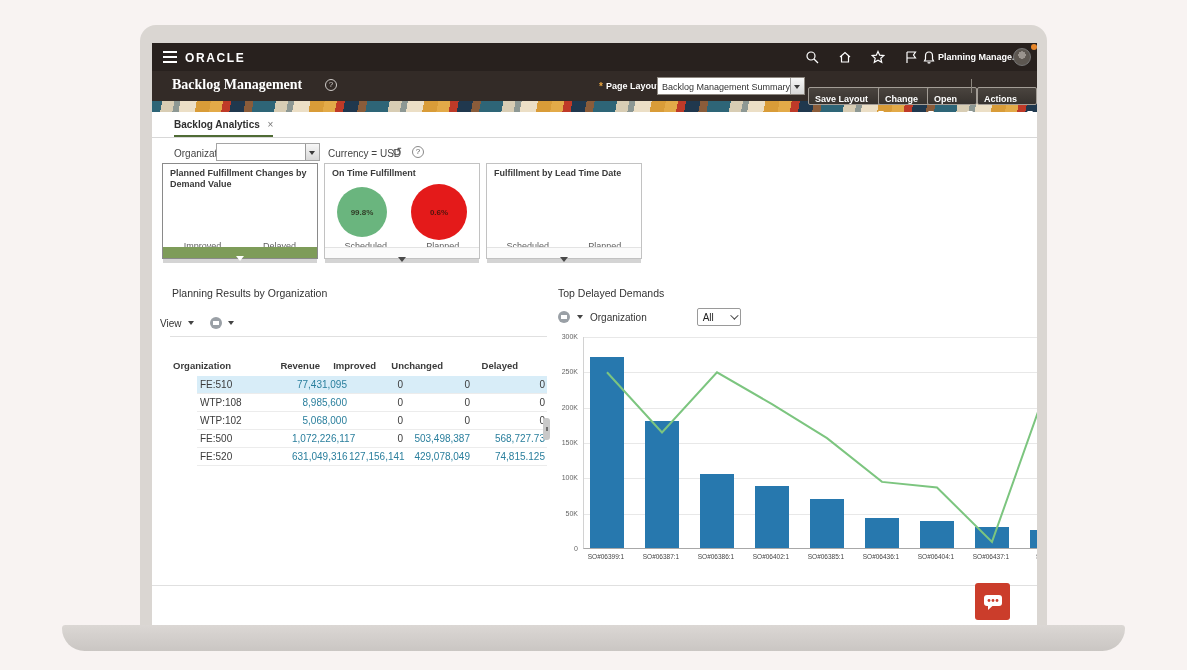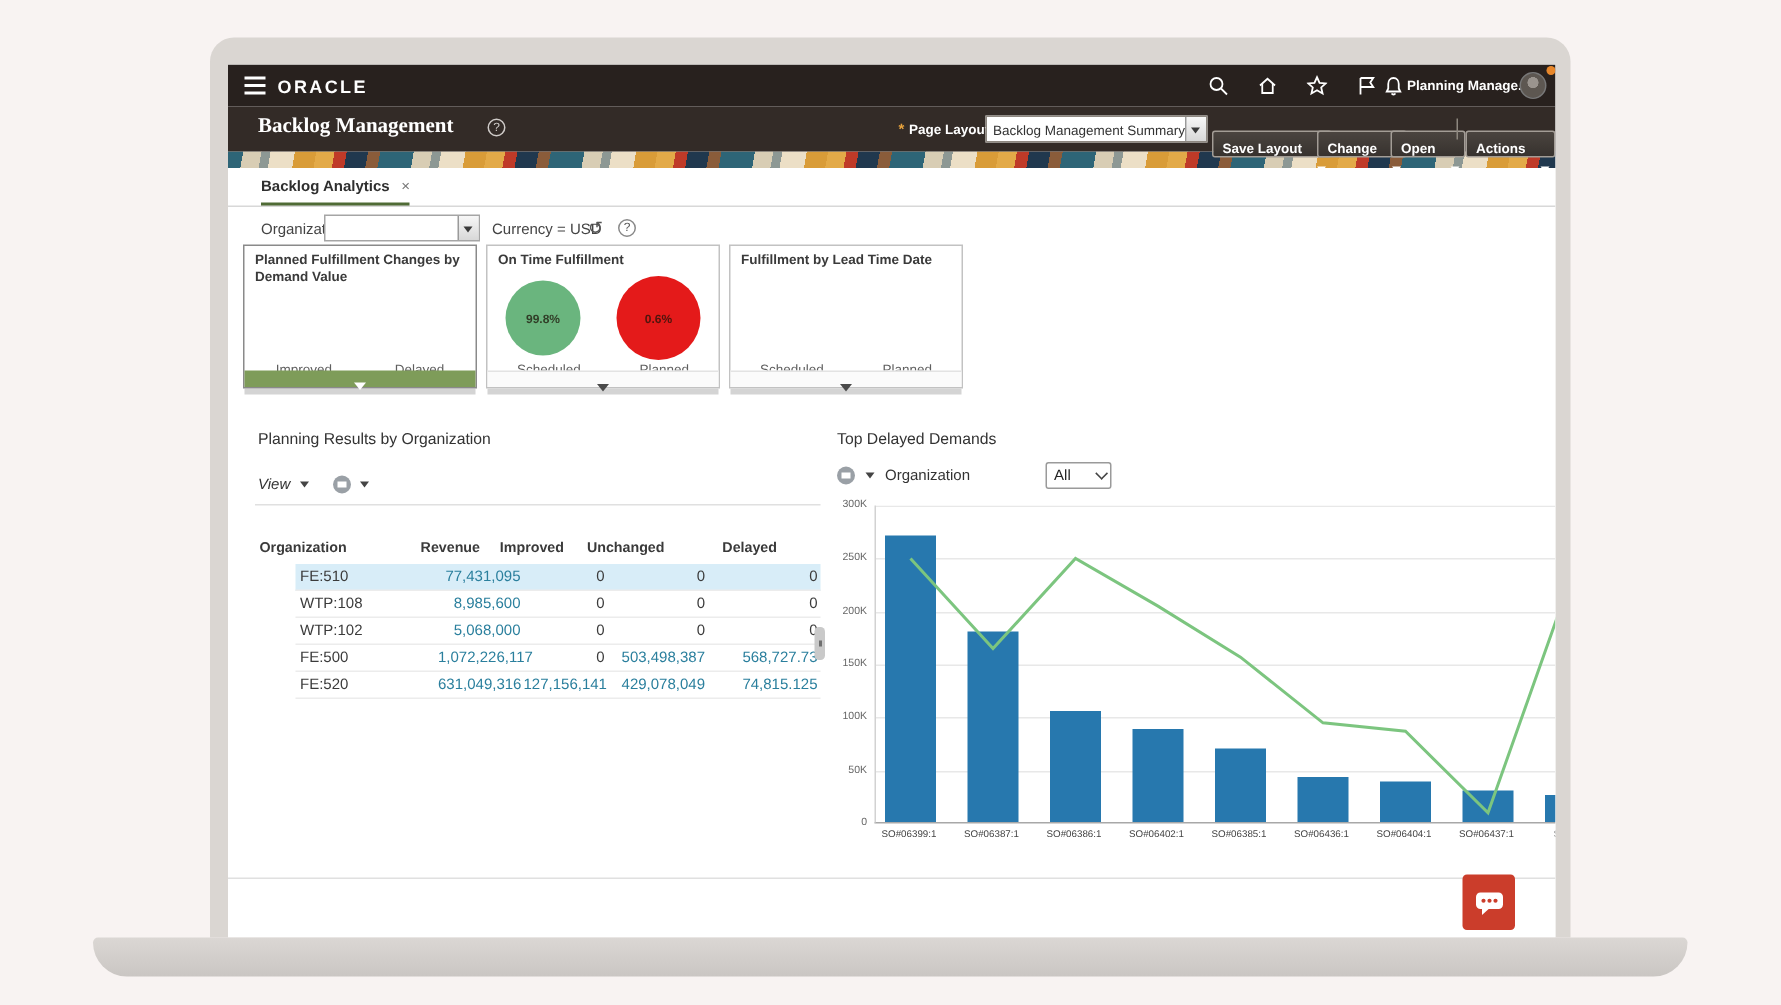--- a/index.html
+++ b/index.html
@@ -69,21 +69,21 @@
   .metrics { position:absolute; top:20px; left:0; right:0; height:56px; display:flex; justify-content:space-around; align-items:center; }
   .circle { border-radius:50%; display:flex; align-items:center; justify-content:center; font-size:8px; font-weight:bold; color:rgba(30,20,10,0.75); }
   .metric-labels { position:absolute; top:77px; left:0; right:0; display:flex; justify-content:space-around; font-size:9px; color:#5f5f5f; }
   .card-footer { position:absolute; bottom:0; left:0; right:0; height:11px; background:#fbfbfb; border-top:1px solid #e3e3e3; text-align:center; cursor:pointer; }
   .card-footer:after { content:""; display:inline-block; margin-top:3px; border-left:4px solid transparent; border-right:4px solid transparent; border-top:5px solid #4a4a4a; }
   .kpi-card.selected .card-footer { background:#7e9c59; border-top:none; }
   .kpi-card.selected .card-footer:after { border-top-color:#fff; }
   .card-shadow { height:4px; background:#d4d4d4; margin:0 1px; }
   
   .panel-title { position:absolute; font-size:10.5px; font-weight:normal; color:#333; }
-  .tbl-toolbar { position:absolute; left:20px; top:205px; display:flex; align-items:center; gap:6px; font-size:10px; color:#333;font-style:italic; }
+  .tbl-toolbar { position:absolute; left:8px; top:205px; display:flex; align-items:center; gap:6px; font-size:10px; color:#333; }
   .caret-dk { width:0; height:0; border-left:3.5px solid transparent; border-right:3.5px solid transparent; border-top:4.5px solid #444; display:inline-block; }
   .detach { width:12px; height:12px; border-radius:50%; background:#9aa0a6; margin-left:10px; position:relative; }
   .detach:after { content:""; position:absolute; left:3px; top:4px; width:6px; height:4px; background:#fff; }
   .toolbar-line { position:absolute; left:18px; top:224px; width:377px; height:1px; background:#e0e0e0; }
   .grid-row { display:grid; grid-template-columns:95px 57px 56px 67px 75px 1fr; align-items:center; }
   .thead-group { position:absolute; left:18px; top:228px; width:377px; height:14px; }
   .group-cell { grid-column:3/6; text-align:center; font-size:9.5px; font-weight:bold; color:#3a3a3a; border-bottom:1px solid #c8c8c8; padding-bottom:2px; white-space:nowrap; }
   .thead-cols { position:absolute; left:18px; top:244px; width:377px; height:18px; font-size:9.5px; font-weight:bold; color:#3a3a3a; }
   .tbody { position:absolute; left:18px; top:264px; width:377px; }
   .trow { height:18px; border-bottom:1px solid #ececec; font-size:10px; color:#3b3b3b; cursor:pointer;margin-left:27px; }

